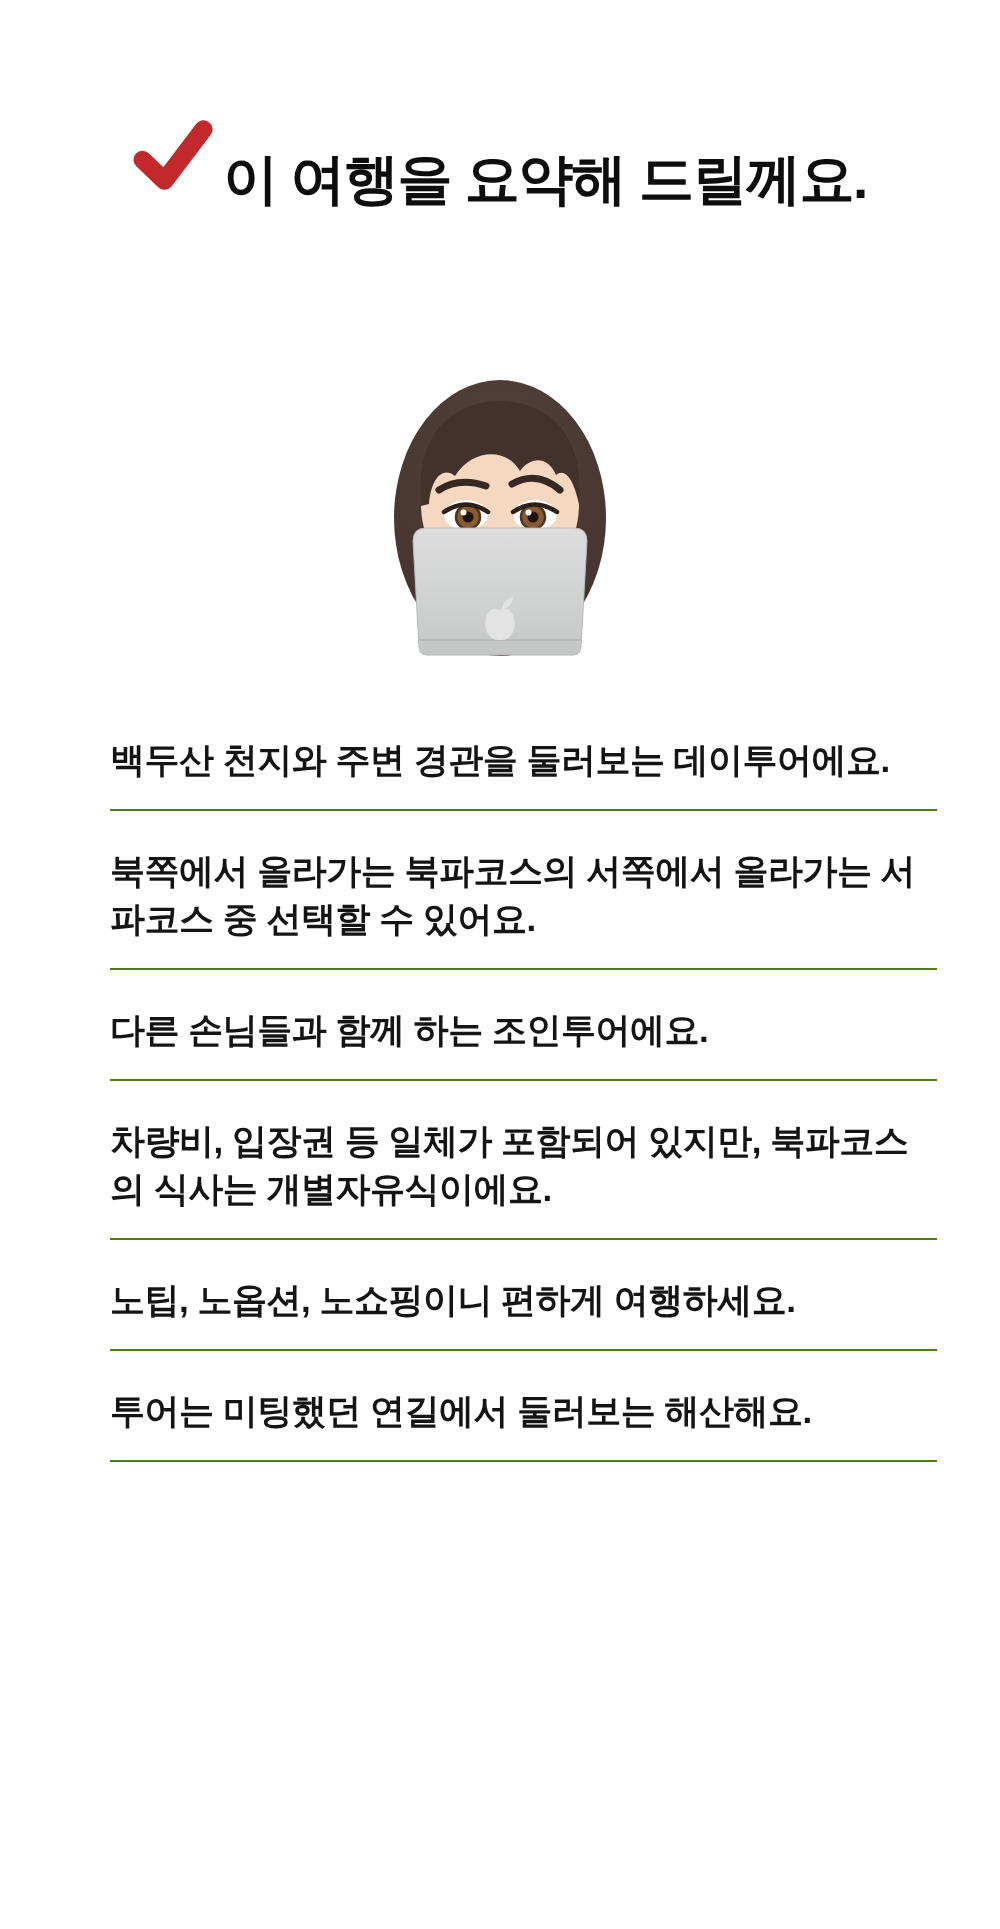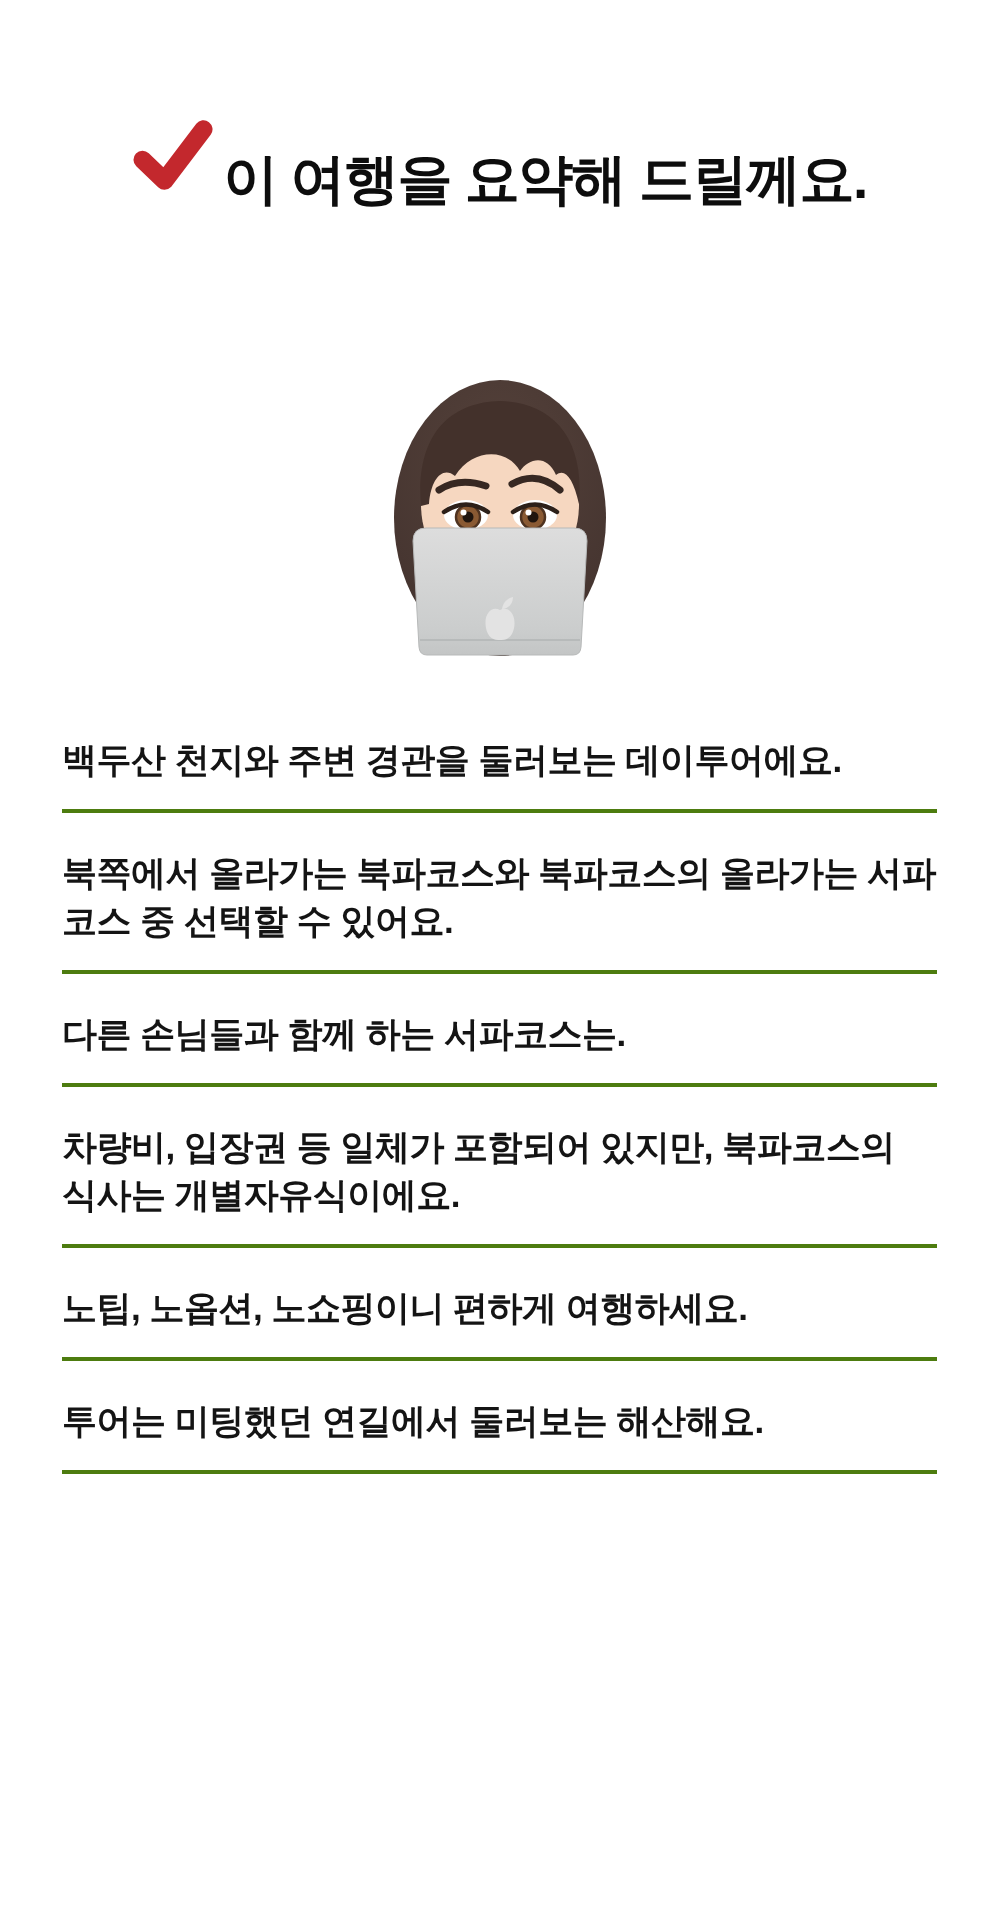--- a/index.html
+++ b/index.html
@@ -39,21 +39,22 @@
   .memoji-wrap {
     margin-top: 126px;
     display: flex;
     justify-content: center;
   }
   .summary {
     margin: 40px 63px 0 62px; 
   }
   .row {
     padding: 36px 0 25px 0;
-    border-bottom: 4px solid #4d7c0f;
+    border-bottom: 2px solid #4d7c0f;
+    margin-left: 48px;
   }
   .row-text {
     margin: 0;
     font-size: 35px;
     line-height: 48px;
     font-weight: 600;
     letter-spacing: -0.5px;
     color: #141414;
     word-break: break-all;
   }
@@ -125,27 +126,27 @@
 </div>
 
 <div class="summary">
 
     <div class="row">
       <p class="row-text">백두산 천지와 주변 경관을 둘러보는 데이투어에요.</p>
     </div>
 
 
     <div class="row">
-      <p class="row-text">북쪽에서 올라가는 북파코스와 북파코스의 올라가는 서파코스 중 선택할 수 있어요.</p>
+      <p class="row-text">북쪽에서 올라가는 북파코스의 서쪽에서 올라가는 서파코스 중 선택할 수 있어요.</p>
     </div>
 
 
 
     <div class="row">
-      <p class="row-text">다른 손님들과 함께 하는 서파코스는.</p>
+      <p class="row-text">다른 손님들과 함께 하는 조인투어에요.</p>
     </div>
 
     <div class="row">
       <p class="row-text">차량비, 입장권 등 일체가 포함되어 있지만, 북파코스의 식사는 개별자유식이에요.</p>
     </div>
 
     <div class="row">
       <p class="row-text">노팁, 노옵션, 노쇼핑이니 편하게 여행하세요.</p>
     </div>
 

